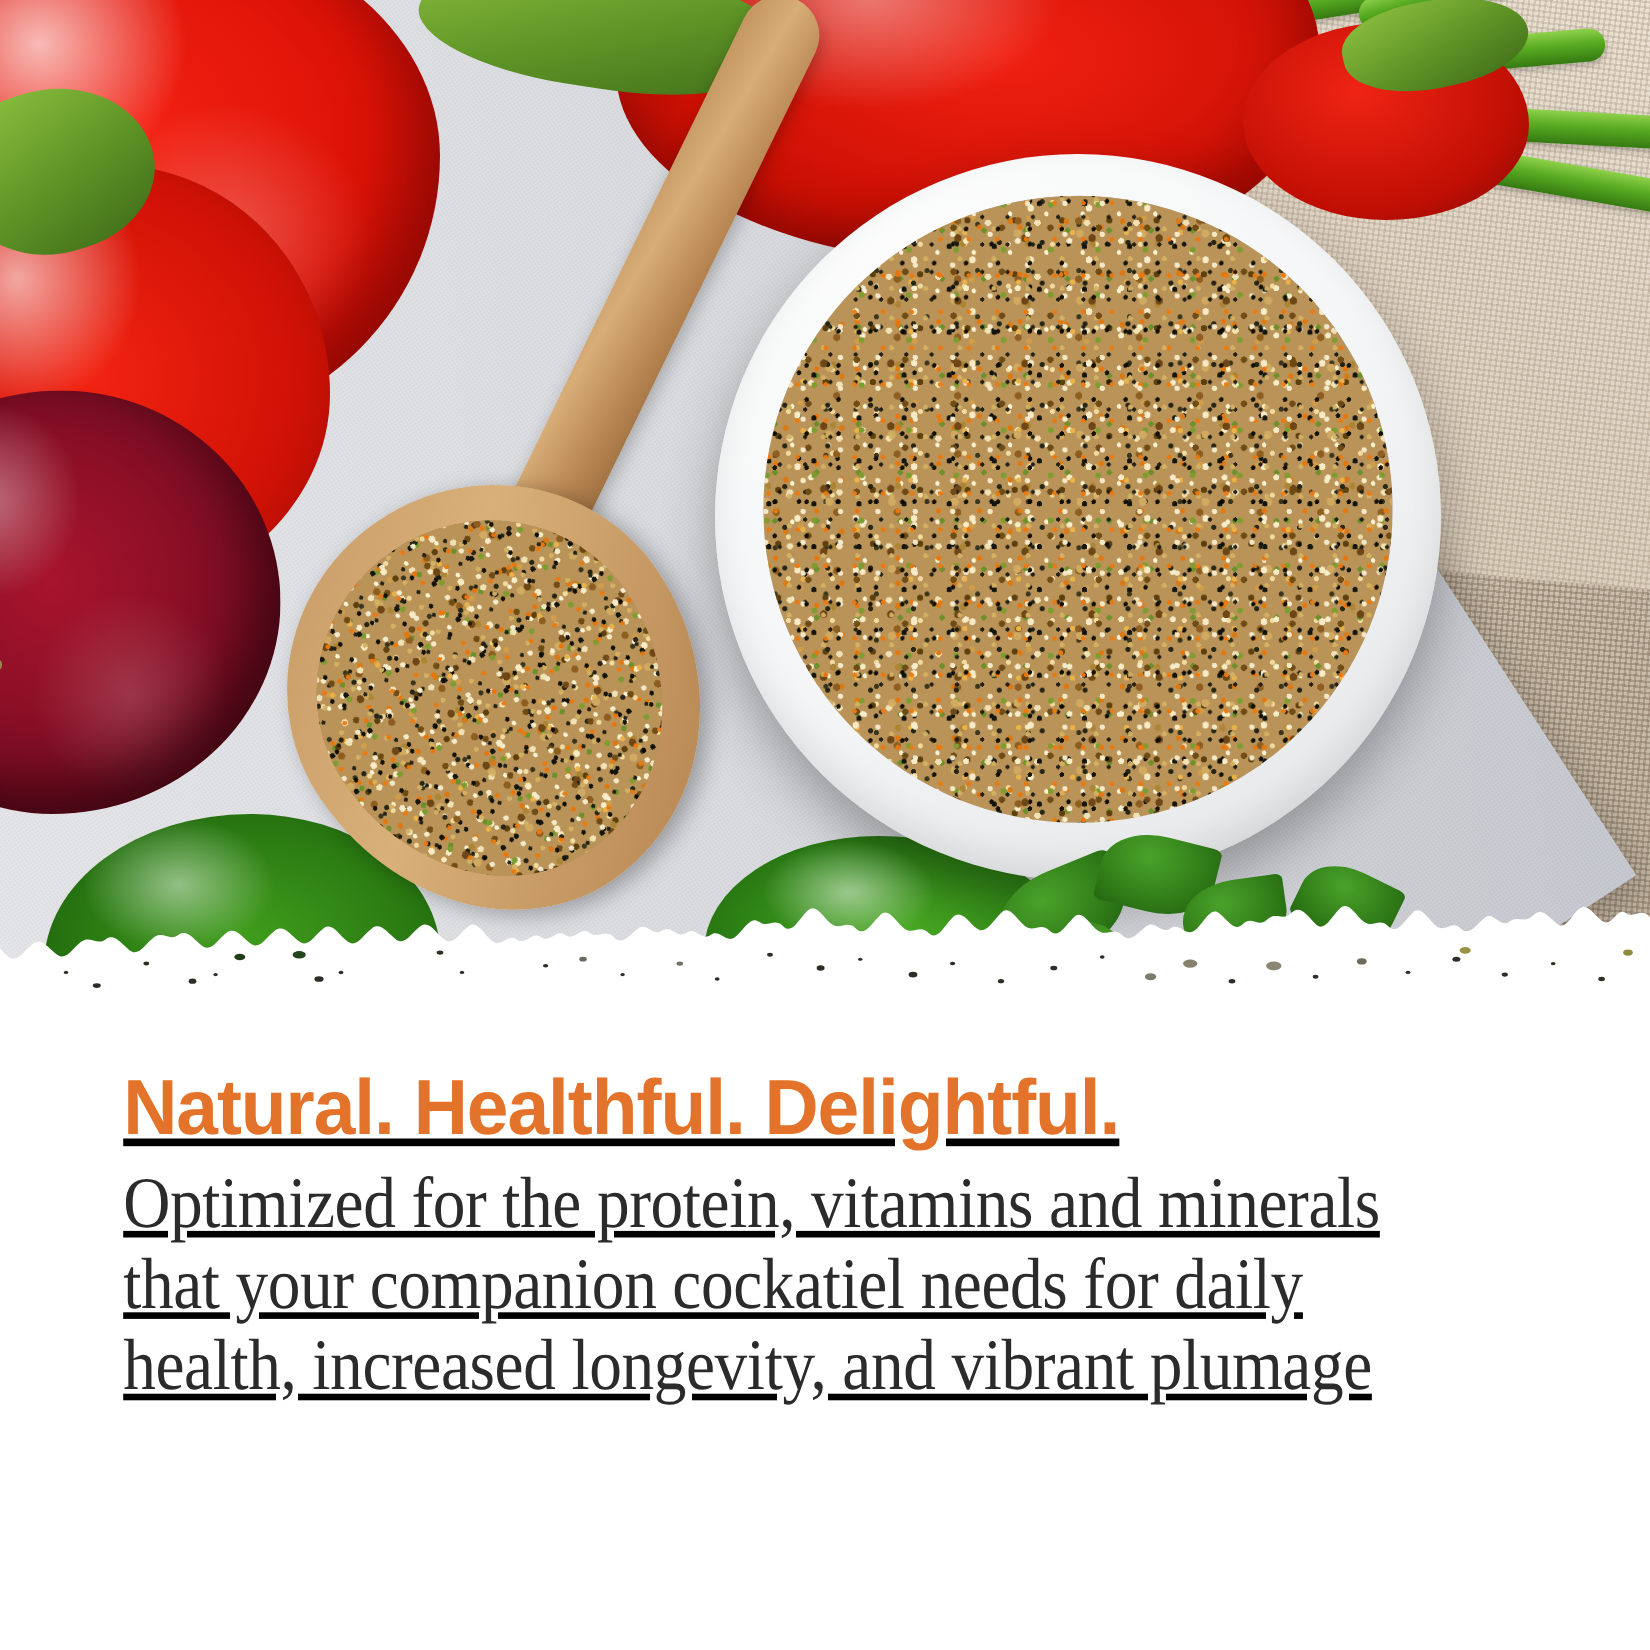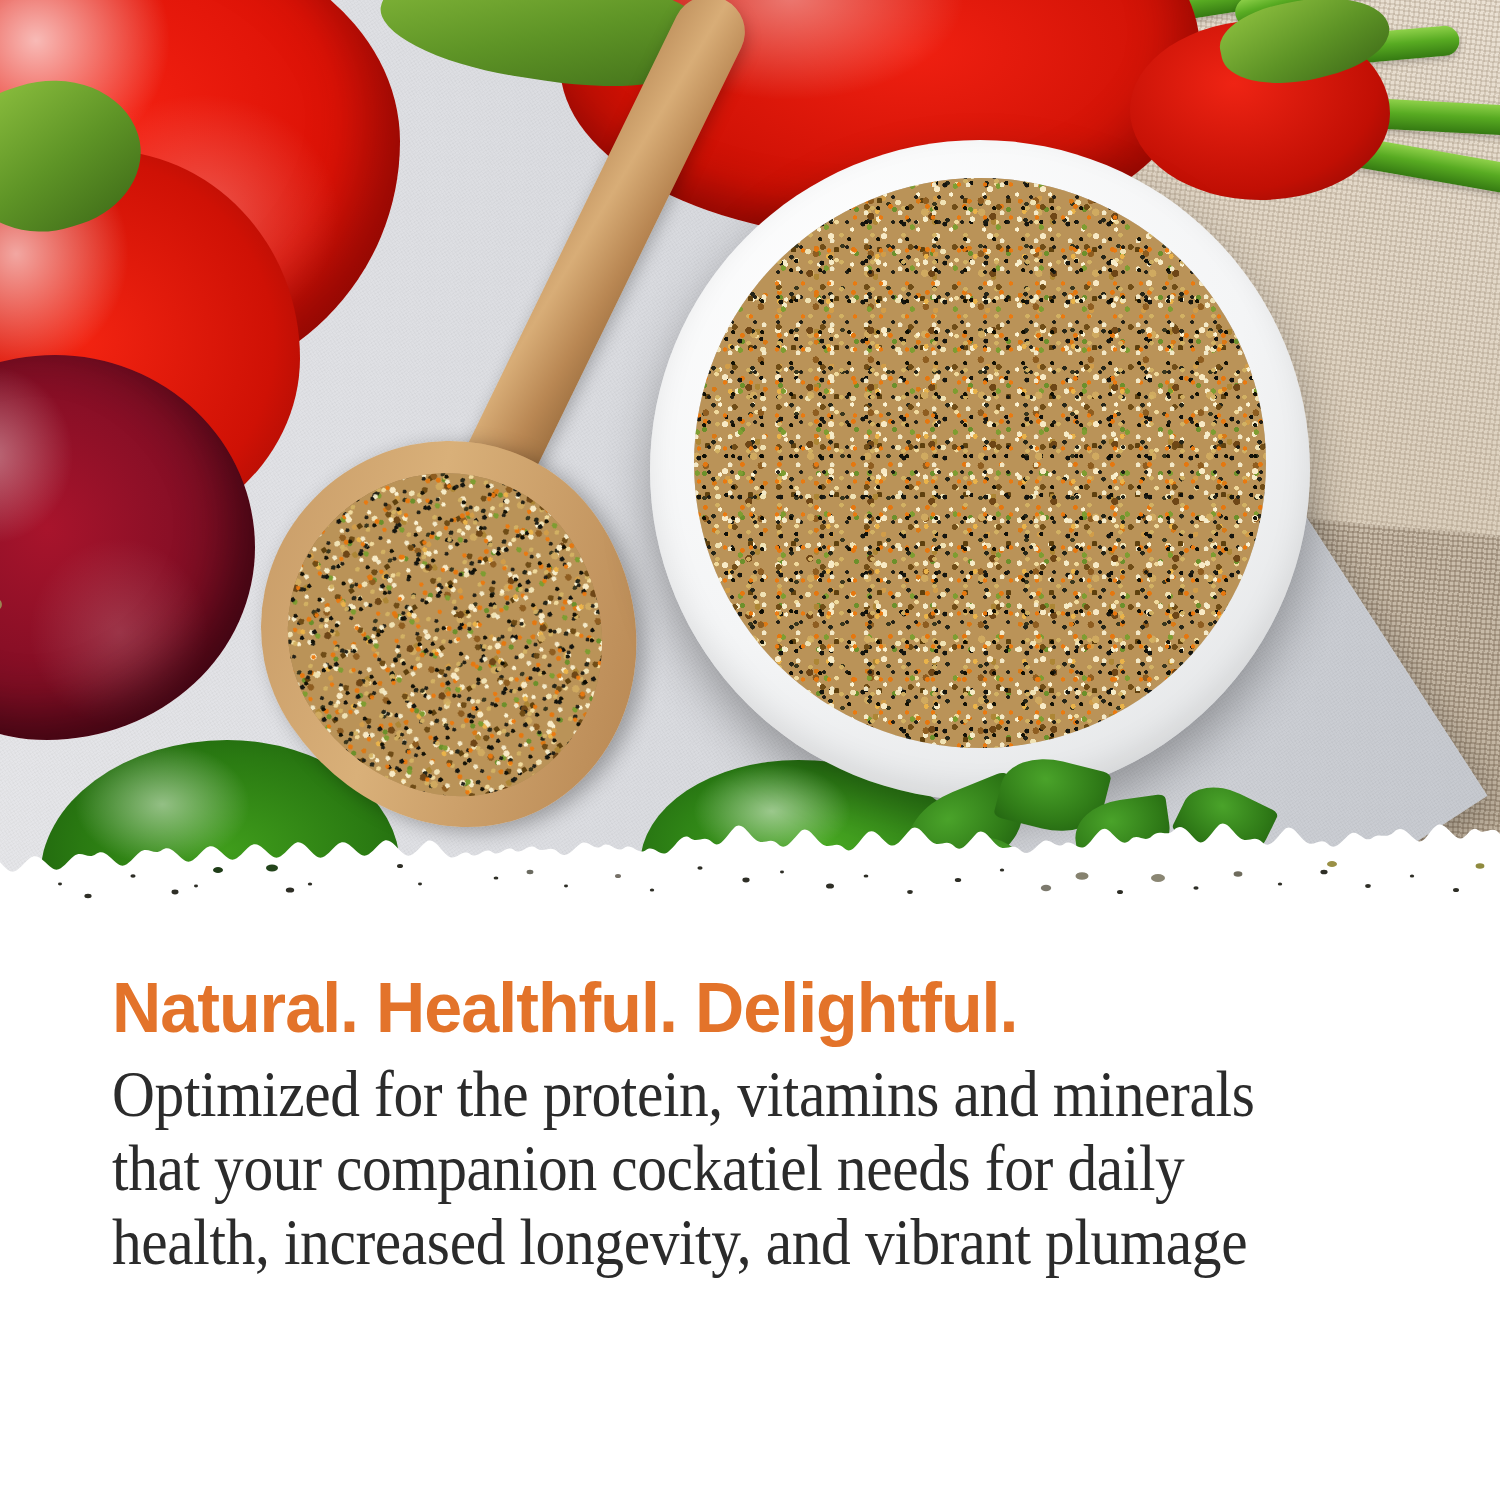--- a/index.html
+++ b/index.html
@@ -274,20 +274,21 @@
     width:1500px; height:120px;
     pointer-events:none;
   }
 
   
   .text-area {
     position:absolute; left:0; top:900px;
     width:1500px; height:600px;
     background:#ffffff;
     padding:72px 88px 0 112px;
+    text-decoration:underline;
   }
   .headline {
     color:#e3732a;
     font-family:"Liberation Sans", sans-serif;
     font-weight:700;
     font-size:71px;
     line-height:1.0;
     letter-spacing:-1.0px;
     transform:scaleX(.96);
     transform-origin:left center;

